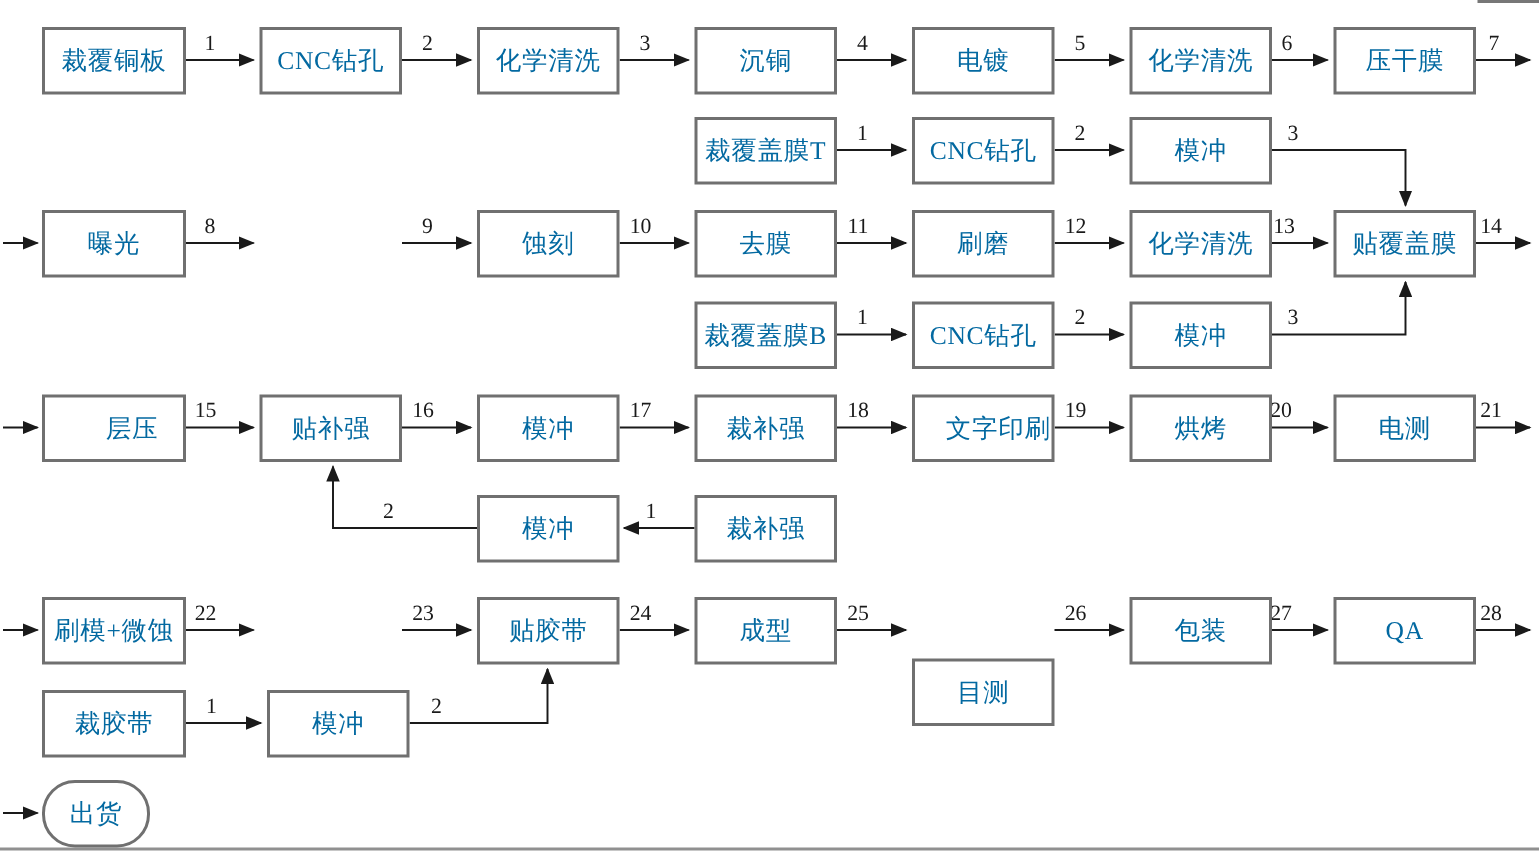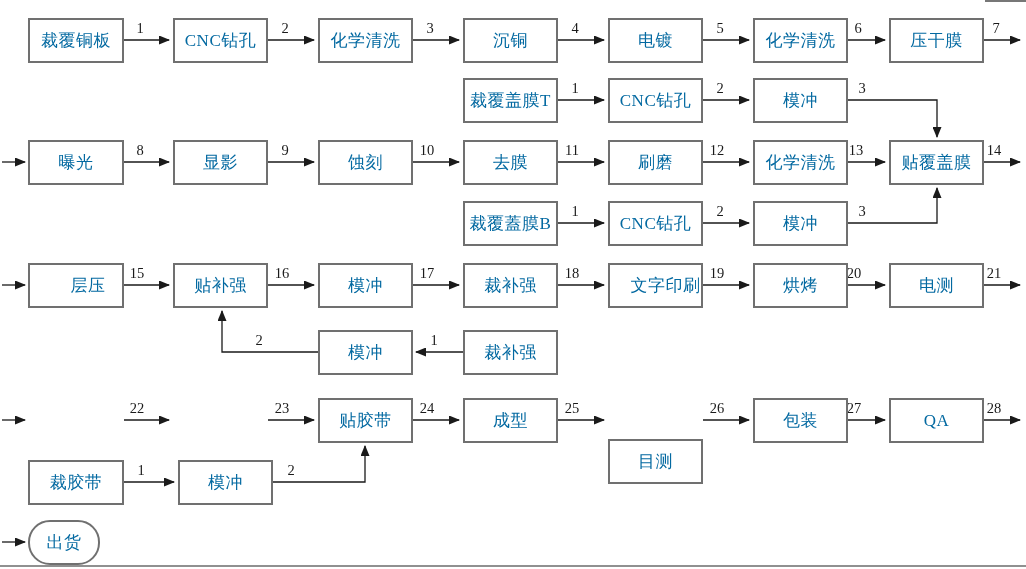--- a/index.html
+++ b/index.html
@@ -143,38 +143,38 @@
     <div class="node" style="left: 173px; top: 18px; width: 95px; height: 45px;">CNC钻孔</div>
     <div class="node" style="left: 318px; top: 18px; width: 95px; height: 45px;">化学清洗</div>
     <div class="node" style="left: 463px; top: 18px; width: 95px; height: 45px;">沉铜</div>
     <div class="node" style="left: 608px; top: 18px; width: 95px; height: 45px;">电镀</div>
     <div class="node" style="left: 753px; top: 18px; width: 95px; height: 45px;">化学清洗</div>
     <div class="node" style="left: 889px; top: 18px; width: 95px; height: 45px;">压干膜</div>
     <div class="node" style="left: 463px; top: 78px; width: 95px; height: 45px;">裁覆盖膜T</div>
     <div class="node" style="left: 608px; top: 78px; width: 95px; height: 45px;">CNC钻孔</div>
     <div class="node" style="left: 753px; top: 78px; width: 95px; height: 45px;">模冲</div>
     <div class="node" style="left: 28px; top: 140px; width: 96px; height: 45px;">曝光</div>
-    <div class="node" style="left: 173px; top: 140px; width: 95px; height: 45px;">显影</div>
     <div class="node" style="left: 318px; top: 140px; width: 95px; height: 45px;">蚀刻</div>
     <div class="node" style="left: 463px; top: 140px; width: 95px; height: 45px;">去膜</div>
     <div class="node" style="left: 608px; top: 140px; width: 95px; height: 45px;">刷磨</div>
     <div class="node" style="left: 753px; top: 140px; width: 95px; height: 45px;">化学清洗</div>
     <div class="node" style="left: 889px; top: 140px; width: 95px; height: 45px;">贴覆盖膜</div>
     <div class="node" style="left: 463px; top: 201px; width: 95px; height: 45px;">裁覆蓋膜B</div>
     <div class="node" style="left: 608px; top: 201px; width: 95px; height: 45px;">CNC钻孔</div>
     <div class="node" style="left: 753px; top: 201px; width: 95px; height: 45px;">模冲</div>
     <div class="node" style="left: 28px; top: 263px; width: 96px; height: 45px; padding-left: 24px;">层压</div>
     <div class="node" style="left: 173px; top: 263px; width: 95px; height: 45px;">贴补强</div>
     <div class="node" style="left: 318px; top: 263px; width: 95px; height: 45px;">模冲</div>
     <div class="node" style="left: 463px; top: 263px; width: 95px; height: 45px;">裁补强</div>
     <div class="node" style="left: 608px; top: 263px; width: 95px; height: 45px; padding-left: 20px;">文字印刷</div>
     <div class="node" style="left: 753px; top: 263px; width: 95px; height: 45px;">烘烤</div>
     <div class="node" style="left: 889px; top: 263px; width: 95px; height: 45px;">电测</div>
     <div class="node" style="left: 318px; top: 330px; width: 95px; height: 45px;">模冲</div>
     <div class="node" style="left: 463px; top: 330px; width: 95px; height: 45px;">裁补强</div>
+    <div class="node" style="left: 28px; top: 398px; width: 96px; height: 45px;">刷模+微蚀</div>
     <div class="node" style="left: 318px; top: 398px; width: 95px; height: 45px;">贴胶带</div>
     <div class="node" style="left: 463px; top: 398px; width: 95px; height: 45px;">成型</div>
     <div class="node" style="left: 608px; top: 398px; width: 95px; height: 45px; margin-top: 41px;">目测</div>
     <div class="node" style="left: 753px; top: 398px; width: 95px; height: 45px;">包装</div>
     <div class="node" style="left: 889px; top: 398px; width: 95px; height: 45px;">QA</div>
     <div class="node" style="left: 28px; top: 460px; width: 96px; height: 45px;">裁胶带</div>
     <div class="node" style="left: 178px; top: 460px; width: 95px; height: 45px;">模冲</div>
     <div class="node" style="left: 28px; top: 520px; width: 72px; height: 45px; border-radius: 22px;">出货</div>
   </div>
 

